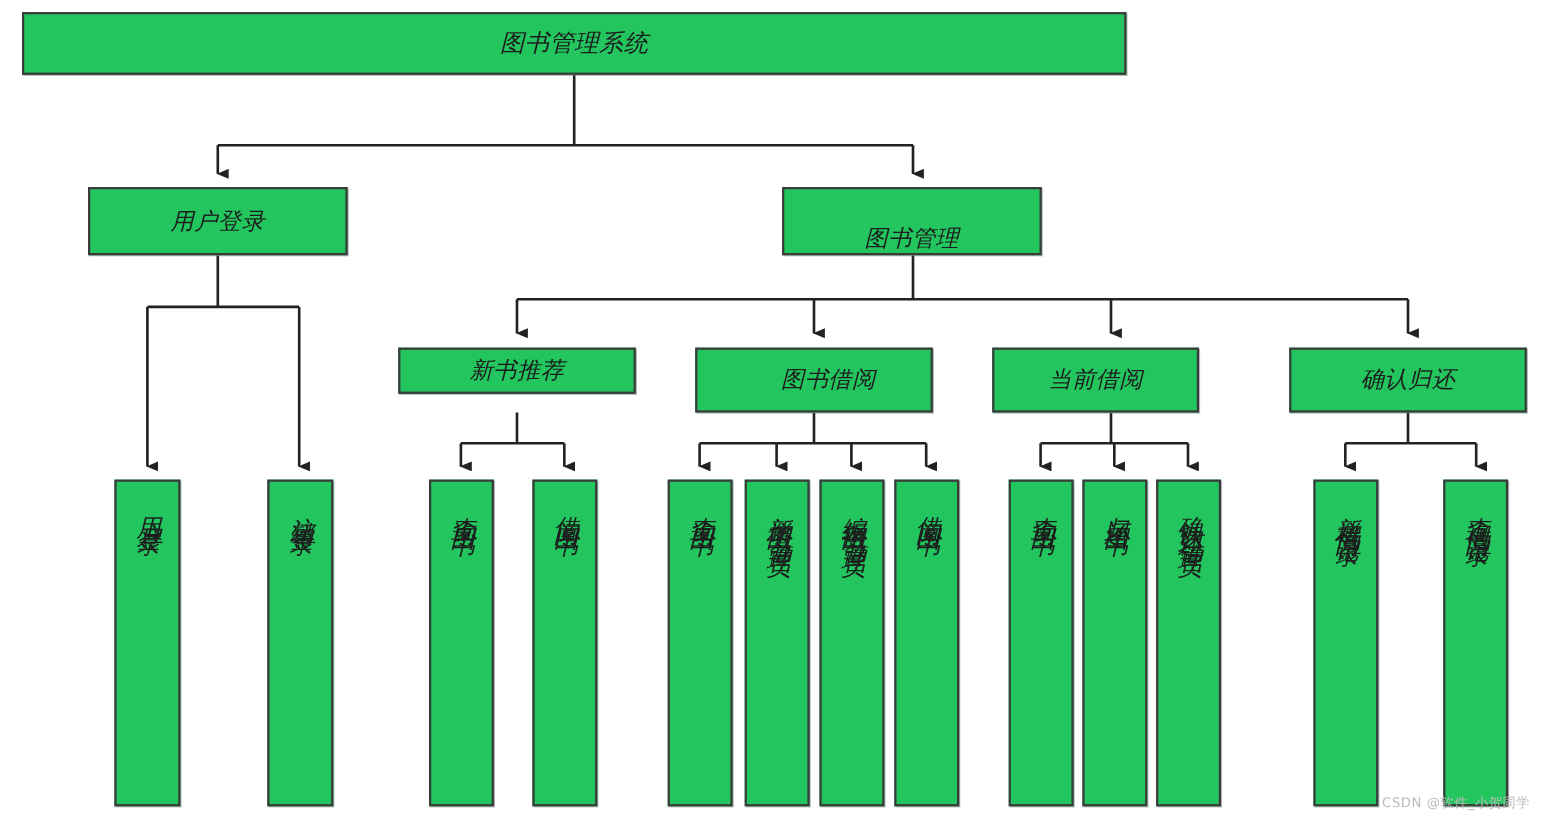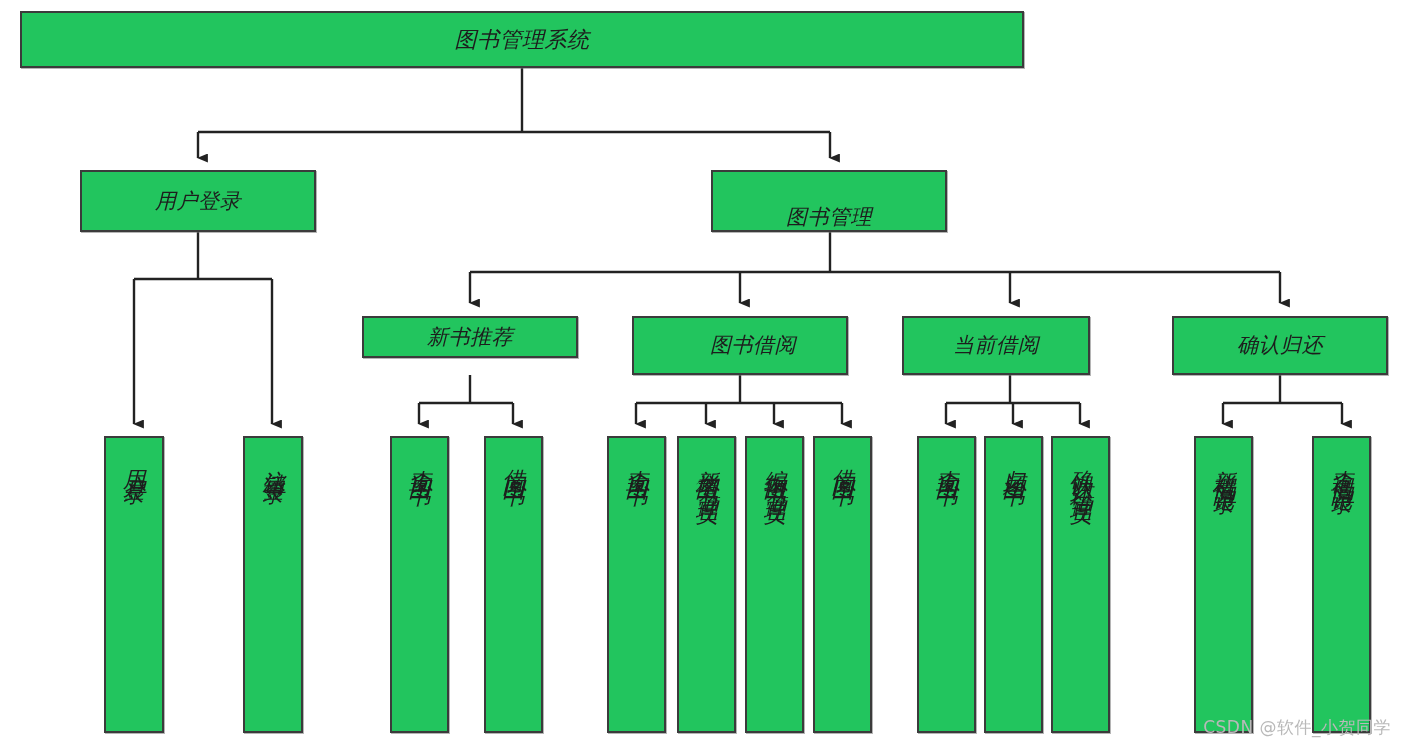--- a/index.html
+++ b/index.html
@@ -56,21 +56,21 @@
     writing-mode:vertical-rl;
     text-orientation:upright;
     font-size:22px;
     letter-spacing:5px;
     line-height:1;
   }
   #watermark{
     position:absolute;
     right:14px;
     bottom:8px;
-    font-size:17px;
+    font-size:12px;
     color:#b9b9b9;
     z-index:5;
     white-space:nowrap;
     letter-spacing:0.5px;
   }
 </style>
 </head>
 <body>
 
 <div id="canvas">

